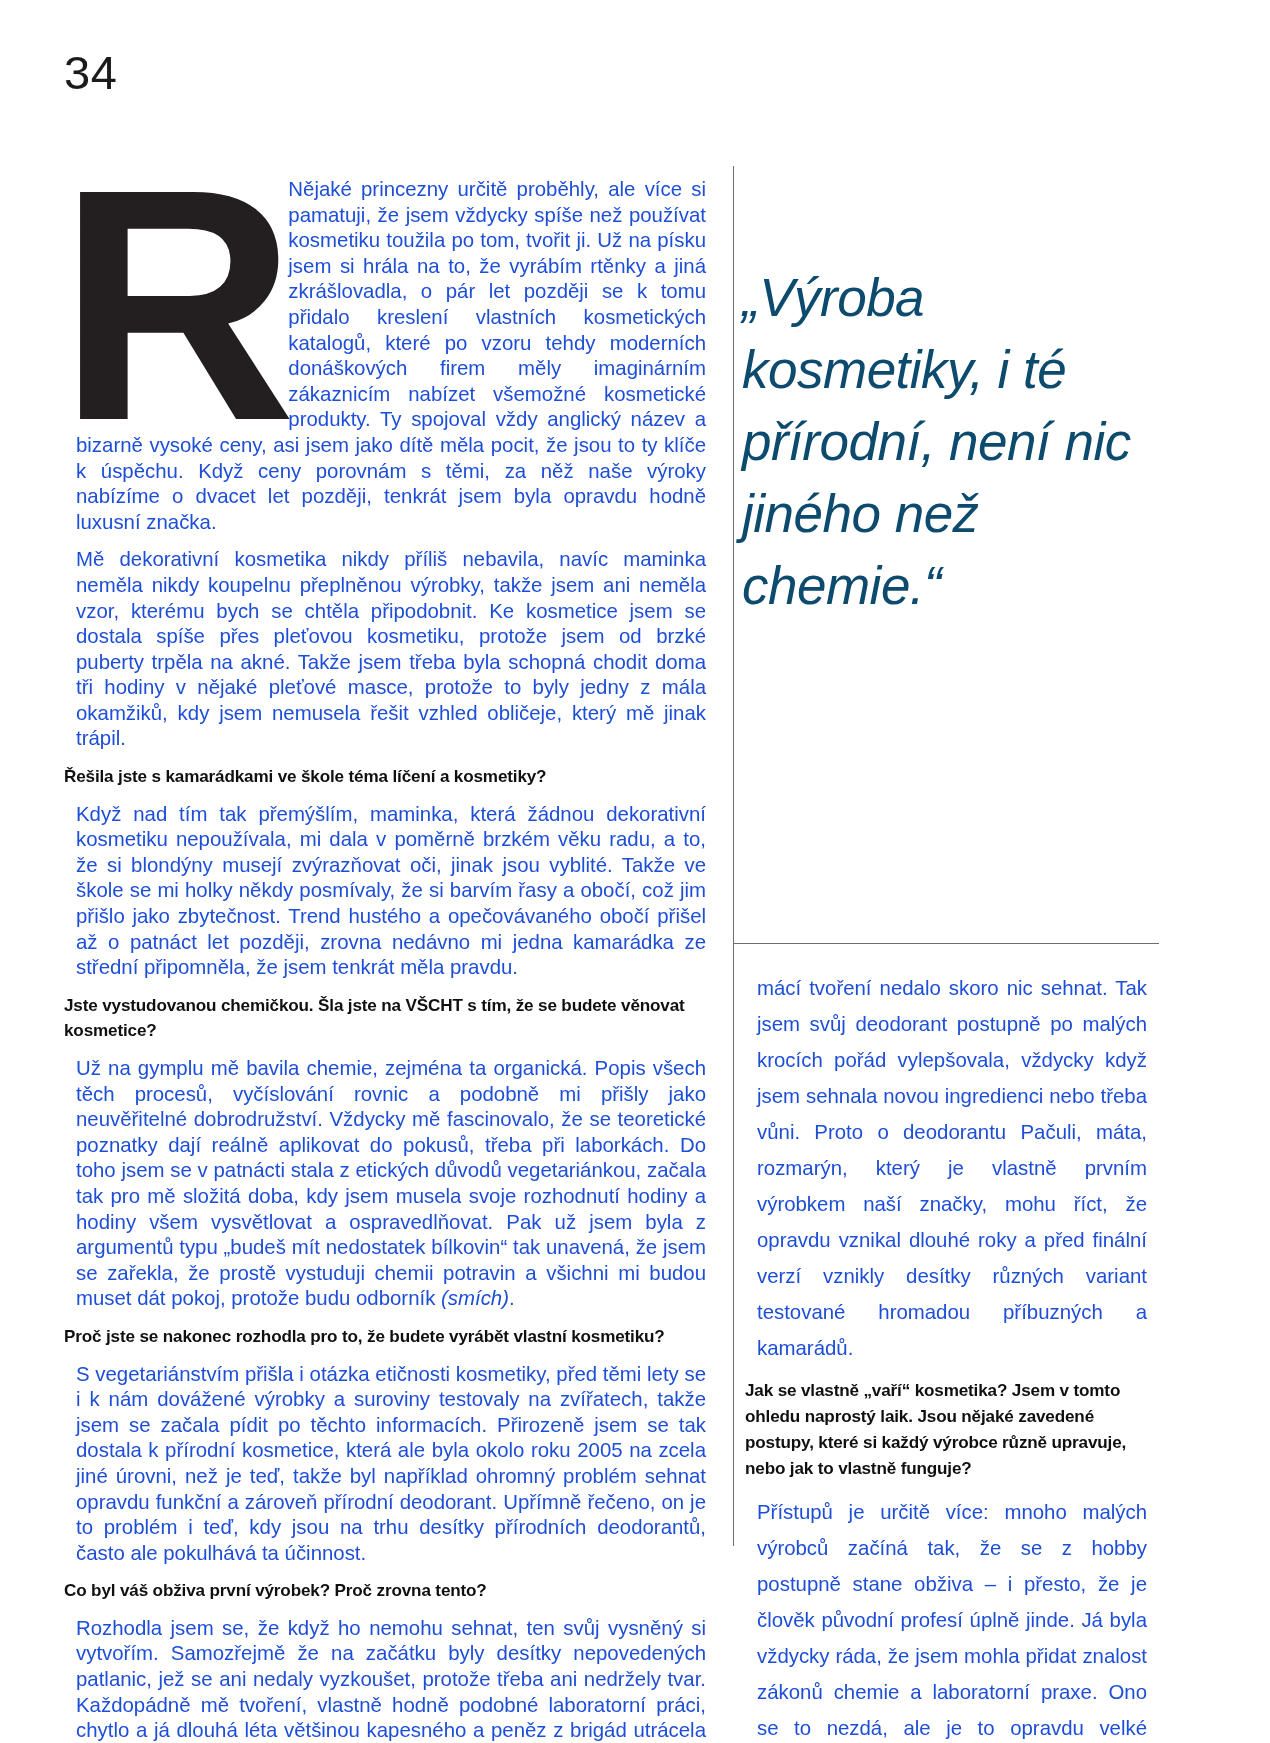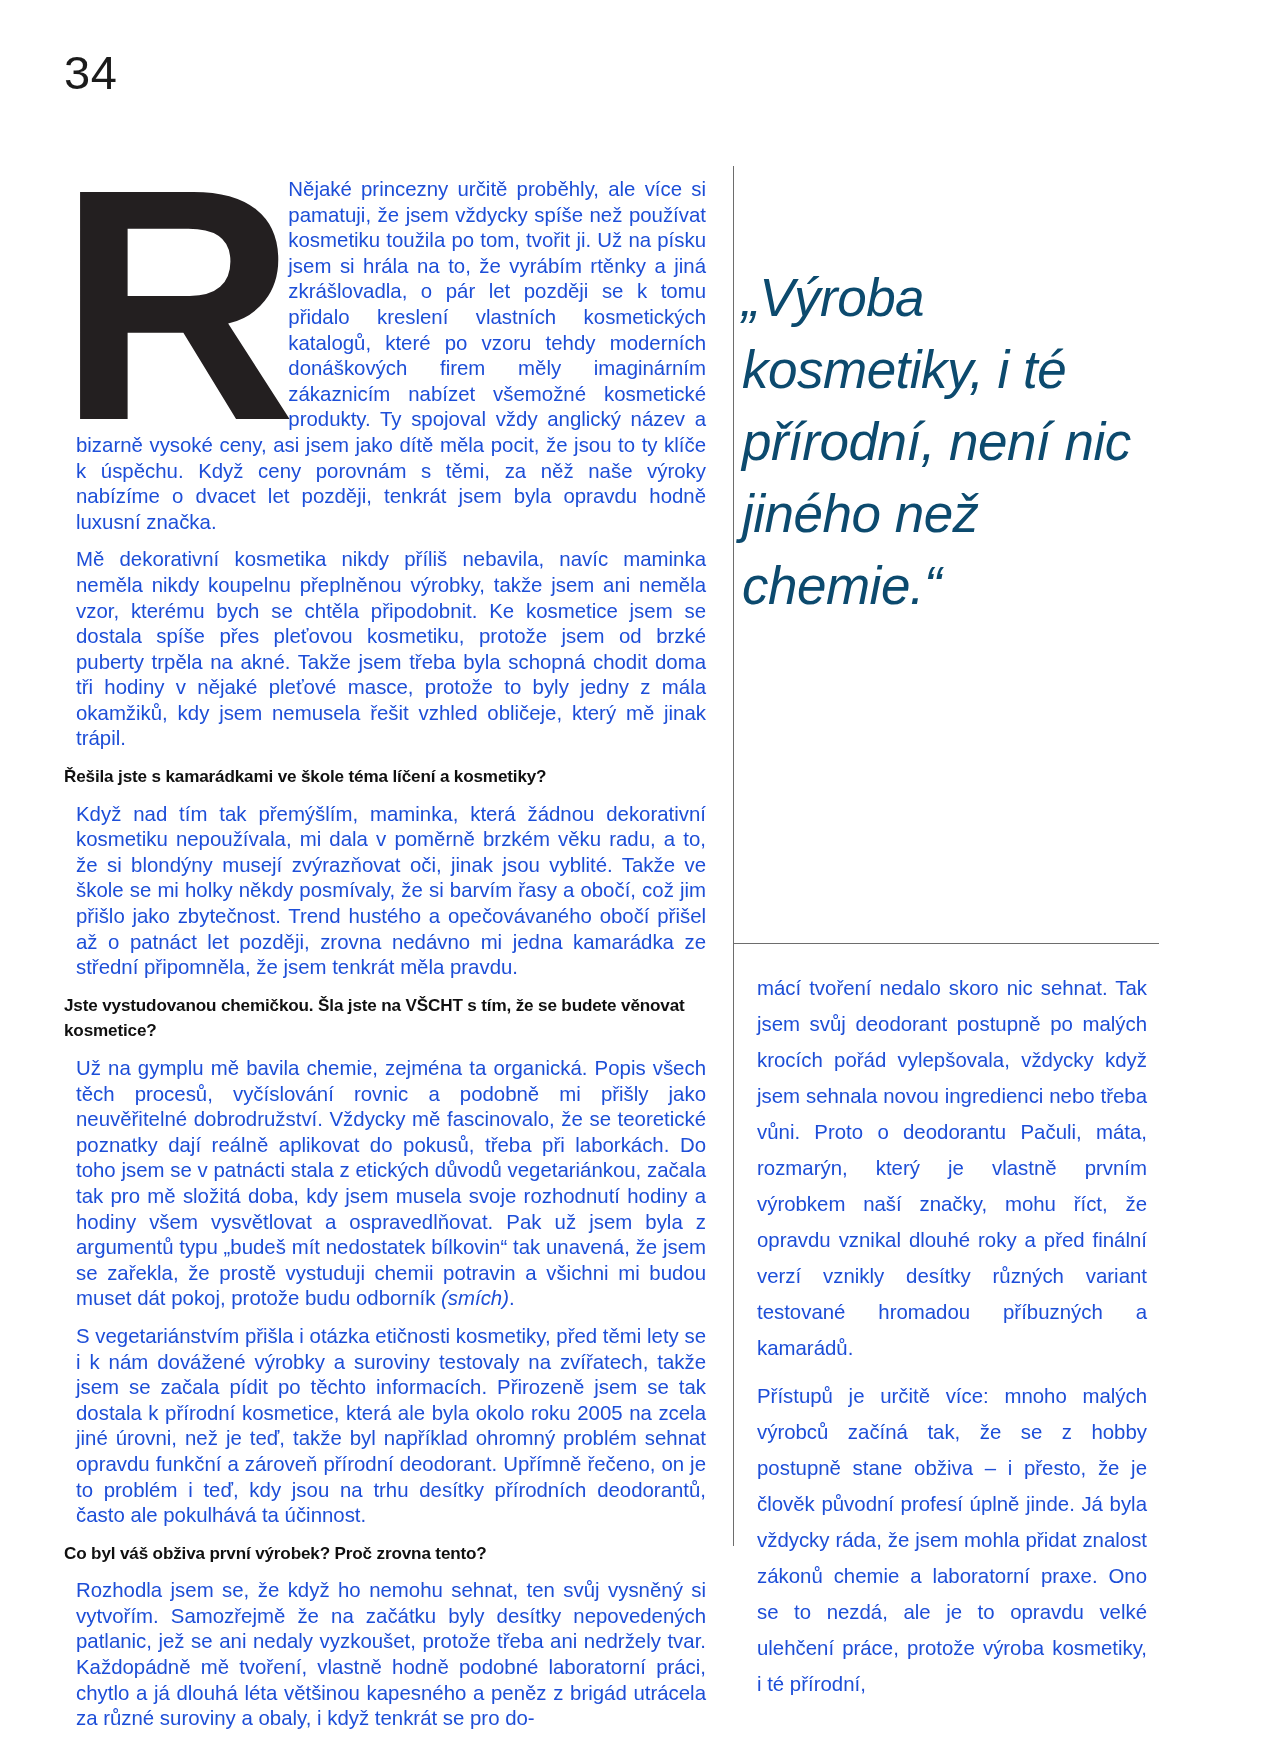--- a/index.html
+++ b/index.html
@@ -138,29 +138,31 @@
 
   <div class="main-col">
     <span class="dropcap">R</span>
 
     <p class="a intro">Nějaké princezny určitě proběhly, ale více si pamatuji, že jsem vždycky spíše než používat kosmetiku toužila po tom, tvořit ji. Už na písku jsem si hrála na to, že vyrábím rtěnky a jiná zkrášlovadla, o pár let později se k tomu přidalo kreslení vlastních kosmetických katalogů, které po vzoru tehdy moderních donáškových firem měly imaginárním zákaznicím nabízet všemožné kosmetické produkty. Ty spojoval vždy anglický název a bizarně vysoké ceny, asi jsem jako dítě měla pocit, že jsou to ty klíče k úspěchu. Když ceny porovnám s těmi, za něž naše výroky nabízíme o dvacet let později, tenkrát jsem byla opravdu hodně luxusní značka.</p>
     <p class="a">Mě dekorativní kosmetika nikdy příliš nebavila, navíc maminka neměla nikdy koupelnu přeplněnou výrobky, takže jsem ani neměla vzor, kterému bych se chtěla připodobnit. Ke kosmetice jsem se dostala spíše přes pleťovou kosmetiku, protože jsem od brzké puberty trpěla na akné. Takže jsem třeba byla schopná chodit doma tři hodiny v nějaké pleťové masce, protože to byly jedny z mála okamžiků, kdy jsem nemusela řešit vzhled obličeje, který mě jinak trápil.</p>
     <p class="q">Řešila jste s kamarádkami ve škole téma líčení a kosmetiky?</p>
     <p class="a">Když nad tím tak přemýšlím, maminka, která žádnou dekorativní kosmetiku nepoužívala, mi dala v poměrně brzkém věku radu, a to, že si blondýny musejí zvýrazňovat oči, jinak jsou vyblité. Takže ve škole se mi holky někdy posmívaly, že si barvím řasy a obočí, což jim přišlo jako zbytečnost. Trend hustého a opečovávaného obočí přišel až o patnáct let později, zrovna nedávno mi jedna kamarádka ze střední připomněla, že jsem tenkrát měla pravdu.</p>
     <p class="q">Jste vystudovanou chemičkou. Šla jste na VŠCHT s tím, že se budete věnovat kosmetice?</p>
     <p class="a"><span>Už na gymplu mě bavila chemie, zejména ta organická. Popis všech těch procesů, vyčíslování rovnic a podobně mi přišly jako neuvěřitelné dobrodružství. Vždycky mě fascinovalo, že se teoretické poznatky dají reálně aplikovat do pokusů, třeba při laborkách. Do toho jsem se v patnácti stala z etických důvodů vegetariánkou, začala tak pro mě složitá doba, kdy jsem musela svoje rozhodnutí hodiny a hodiny všem vysvětlovat a ospravedlňovat. Pak už jsem byla z argumentů typu „budeš mít nedostatek bílkovin“ tak unavená, že jsem se zařekla, že prostě vystuduji chemii potravin a všichni mi budou muset dát pokoj, protože budu odborník </span><span class="it">(smích)</span><span>.</span></p>
+    <p class="q">Proč jste se nakonec rozhodla pro to, že budete vyrábět vlastní kosmetiku?</p>
     <p class="a">S vegetariánstvím přišla i otázka etičnosti kosmetiky, před těmi lety se i k nám dovážené výrobky a suroviny testovaly na zvířatech, takže jsem se začala pídit po těchto informacích. Přirozeně jsem se tak dostala k přírodní kosmetice, která ale byla okolo roku 2005 na zcela jiné úrovni, než je teď, takže byl například ohromný problém sehnat opravdu funkční a zároveň přírodní deodorant. Upřímně řečeno, on je to problém i teď, kdy jsou na trhu desítky přírodních deodorantů, často ale pokulhává ta účinnost.</p>
     <p class="q">Co byl váš obživa první výrobek? Proč zrovna tento?</p>
     <p class="a">Rozhodla jsem se, že když ho nemohu sehnat, ten svůj vysněný si vytvořím. Samozřejmě že na začátku byly desítky nepovedených patlanic, jež se ani nedaly vyzkoušet, protože třeba ani nedržely tvar. Každopádně mě tvoření, vlastně hodně podobné laboratorní práci, chytlo a já dlouhá léta většinou kapesného a peněz z brigád utrácela za různé suroviny a obaly, i když tenkrát se pro do-</p>
   </div>
 
   <div class="vrule"></div>
 
   <div class="pullquote">„Výroba kosmetiky, i té přírodní, není nic jiného než chemie.“</div>
 
   <div class="hrule"></div>
 
   <div class="side-col">
     <p class="a">mácí tvoření nedalo skoro nic sehnat. Tak jsem svůj deodorant postupně po malých krocích pořád vylepšovala, vždycky když jsem sehnala novou ingredienci nebo třeba vůni. Proto o deodorantu Pačuli, máta, rozmarýn, který je vlastně prvním výrobkem naší značky, mohu říct, že opravdu vznikal dlouhé roky a před finální verzí vznikly desítky různých variant testované hromadou příbuzných a kamarádů.</p>
+    <p class="q">Jak se vlastně „vaří“ kosmetika? Jsem v tomto ohledu naprostý laik. Jsou nějaké zavedené postupy, které si každý výrobce různě upravuje, nebo jak to vlastně funguje?</p>
     <p class="a">Přístupů je určitě více: mnoho malých výrobců začíná tak, že se z hobby postupně stane obživa – i přesto, že je člověk původní profesí úplně jinde. Já byla vždycky ráda, že jsem mohla přidat znalost zákonů chemie a laboratorní praxe. Ono se to nezdá, ale je to opravdu velké ulehčení práce, protože výroba kosmetiky, i té přírodní,</p>
   </div>
 
 </div>
 
 </body></html>

